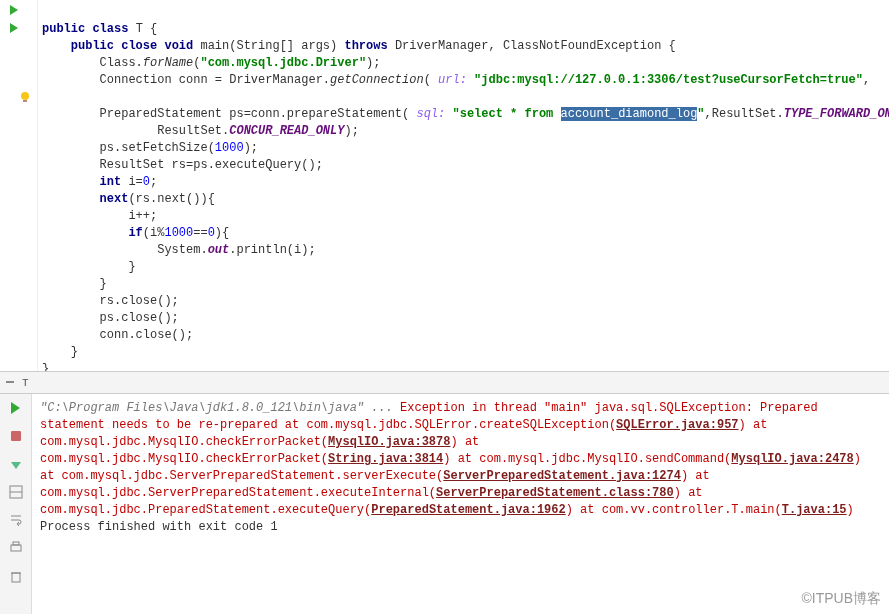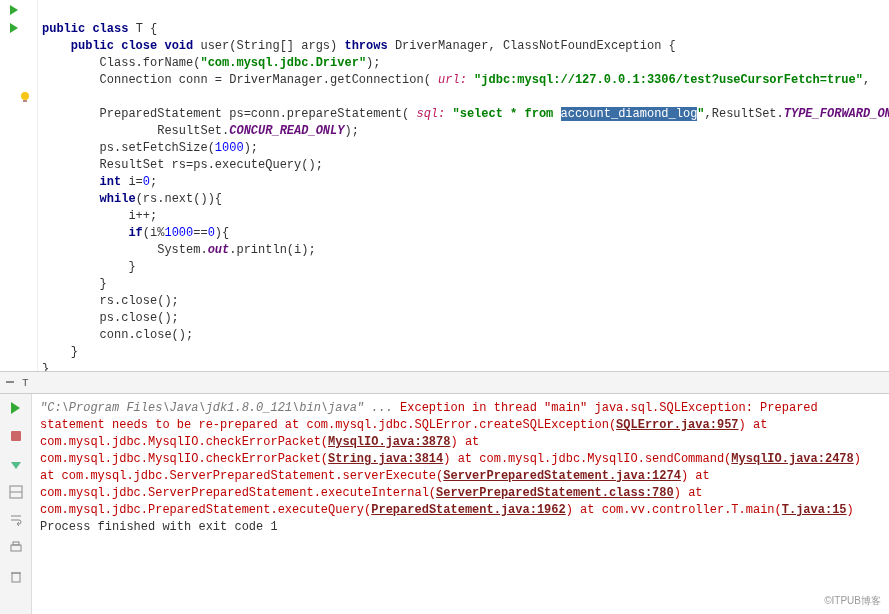--- a/index.html
+++ b/index.html
@@ -3,36 +3,36 @@
 <meta charset="utf-8">
 <style>
 * { margin:0; padding:0; box-sizing:border-box; }
 body { font-family:"Consolas","Courier New",monospace; font-size:12px; background:#fff; color:#333; width:889px; height:614px; overflow:hidden; position:relative; }
 .main { display:flex; flex-direction:column; height:100%; }
 .editor-pane { display:flex; height:372px; border-bottom:1px solid #ccc; overflow:hidden; }
 .gutter { width:38px; background:#fff; border-right:1px solid #eee; position:relative; }
 .gutter-icon { position:absolute; left:8px; width:14px; height:14px; }
 .code { flex:1; padding:4px 0 4px 4px; line-height:17px; white-space:pre; font-family:"Consolas","Courier New",monospace; font-size:12px; overflow:hidden; }
 .kw { color:#000080; font-weight:bold;text-align:center; }
-.mth { color:#333; }
+.mth { color:#333; font-style:italic; }
 .str { color:#008000; font-weight:bold; }
-.hint { color:#be185d; font-style:italic; }
+.hint { color:#8b5cf6; font-style:italic; }
 .num { color:#0000ff; }
 .const { color:#660e7a; font-style:italic; font-weight:bold; }
 .sel { background:#3b6ea5; color:#fff;text-align:right; }
 .tabbar { height:22px; background:#f4f4f4; border-bottom:1px solid #ccc; display:flex; align-items:center; padding-left:4px; font-size:11px; color:#555; }
 .tabbar .tab-icon { width:14px; height:14px; margin-right:4px; }
 .console-pane { flex:1; display:flex; overflow:hidden; }
 .console-tools { width:32px; background:#f4f4f4; border-right:1px solid #ddd; display:flex; flex-direction:column; align-items:center; padding-top:4px; gap:8px; }
 .tool-btn { width:20px; height:20px; display:flex; align-items:center; justify-content:center; cursor:pointer; }
 .console { flex:1; padding:6px 8px; line-height:17px; font-family:"Consolas","Courier New",monospace; font-size:12px; overflow:hidden; }
 .c-cmd { color:#777; font-style:italic; }
 .c-err { color:#bf0000; }
 .c-link { color:#7f1d1d; text-decoration:underline;font-weight:bold; }
-.watermark { position:absolute; right:8px; bottom:6px; color:#999; font-size:10px; font-family:sans-serif; }
+.watermark { position:absolute; right:8px; bottom:6px; color:#999; font-size:14px; font-family:sans-serif; }
 svg { display:block; }
 </style>
 </head>
 <body>
 
 <div class="main">
   <div class="editor-pane">
     <div class="gutter">
       <span class="gutter-icon" style="top:4px">
           <svg width="12" height="12">
@@ -46,30 +46,30 @@
         </span>
       <span class="gutter-icon" style="top:90px;left:18px">
           <svg width="14" height="14">
             <circle cx="7" cy="6" r="4" fill="#f5c518"></circle>
             <rect x="5" y="10" width="4" height="2" fill="#b88"></rect>
           </svg>
         </span>
     </div>
     <div class="code">
 <span class="kw">public class</span> <span>T {</span>
-    <span class="kw">public close void</span> <span>user(String[] args)</span> <span class="kw">throws</span> <span>DriverManager, ClassNotFoundException {</span>
+    <span class="kw">public close void</span> <span>main(String[] args)</span> <span class="kw">throws</span> <span>DriverManager, ClassNotFoundException {</span>
         <span>Class.</span><span class="mth">forName</span><span>(</span><span class="str">"com.mysql.jdbc.Driver"</span><span>);</span>
         <span>Connection conn = DriverManager.</span><span class="mth">getConnection</span><span>(</span><span class="hint"> url: </span><span class="str">"jdbc:mysql://127.0.0.1:3306/test?useCursorFetch=true"</span><span>,</span><span class="hint">   user: </span>
 
         <span>PreparedStatement ps=conn.prepareStatement(</span><span class="hint"> sql: </span><span class="str">"select * from </span><span class="sel">account_diamond_log</span><span class="str">"</span><span>,ResultSet.</span><span class="const">TYPE_FORWARD_ONLY</span>
                 <span>ResultSet.</span><span class="const">CONCUR_READ_ONLY</span><span>);</span>
         <span>ps.setFetchSize(</span><span class="num">1000</span><span>);</span>
         <span>ResultSet rs=ps.executeQuery();</span>
         <span class="kw">int</span><span> i=</span><span class="num">0</span><span>;</span>
-        <span class="kw">while</span><span>(rs.next()){</span>
+        <span class="kw">next</span><span>(rs.next()){</span>
             <span>i++;</span>
             <span class="kw">if</span><span>(i%</span><span class="num">1000</span><span>==</span><span class="num">0</span><span>){</span>
                 <span>System.</span><span class="const">out</span><span>.println(i);</span>
             <span>}</span>
         <span>}</span>
         <span>rs.close();</span>
         <span>ps.close();</span>
         <span>conn.close();</span>
     <span>}</span>
 <span>}</span>

